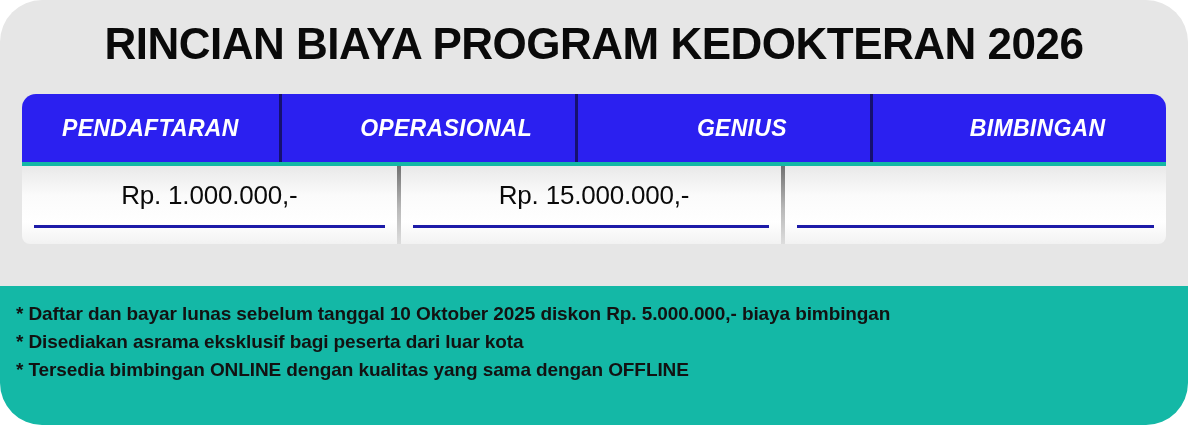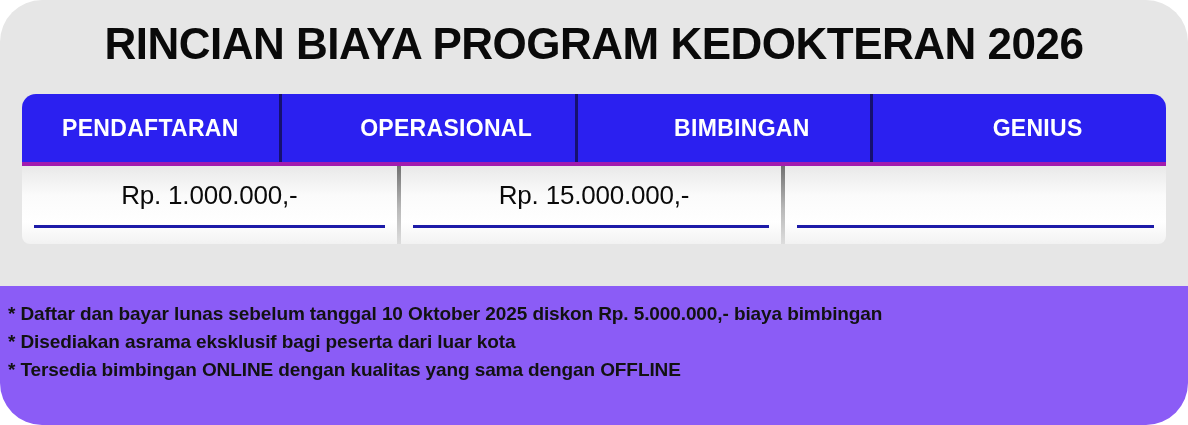--- a/index.html
+++ b/index.html
@@ -59,22 +59,23 @@
     display: flex;
     flex-direction: column;
   }
 
   .header-row {
     display: flex;
     width: 100%;
     height: 68px;
     border-radius: 14px 14px 0 0;
     overflow: hidden;
-    border-bottom: 4px solid #a21caf;
+    border-bottom: 4px solid #14b8a6;
     box-sizing: content-box;
+    font-style: italic;
   }
 
   .header-cell {
     flex: 1 1 0;
     background: #2b20f0;
     display: flex;
     align-items: center;
     justify-content: center;
     color: #ffffff;
     font-family: "Liberation Sans", sans-serif;
@@ -129,24 +130,24 @@
     background: #1d1ba8;
   }
 
   
   .bottom-panel {
     position: absolute;
     left: 0;
     top: 286px;
     width: 1188px;
     height: 139px;
-    background: #8b5cf6;
+    background: #14b8a6;
     border-radius: 0 0 42px 42px;
     box-sizing: border-box;
-    padding: 14px 0 0 8px;
+    padding: 14px 0 0 16px;
   }
 
   .note-line {
     font-family: "Liberation Sans", sans-serif;
     font-size: 19px;
     line-height: 28px;
     font-weight: 700;
     color: #121212;
     letter-spacing: -0.1px;
     white-space: nowrap;
@@ -164,24 +165,24 @@
     <div class="fee-table">
 
       <div class="header-row">
         <div class="header-cell">
           <span>PENDAFTARAN</span>
         </div>
         <div class="header-cell">
           <span>OPERASIONAL</span>
         </div>
         <div class="header-cell">
+          <span>GENIUS</span>
+        </div>
+        <div class="header-cell">
           <span>BIMBINGAN</span>
-        </div>
-        <div class="header-cell">
-          <span>GENIUS</span>
         </div>
       </div>
 
       <div class="price-row">
         <div class="price-cell">
           <span class="price-text">Rp. 1.000.000,-</span>
           <div class="price-underline"></div>
         </div>
         <div class="price-cell">
           <span class="price-text">Rp. 15.000.000,-</span>

